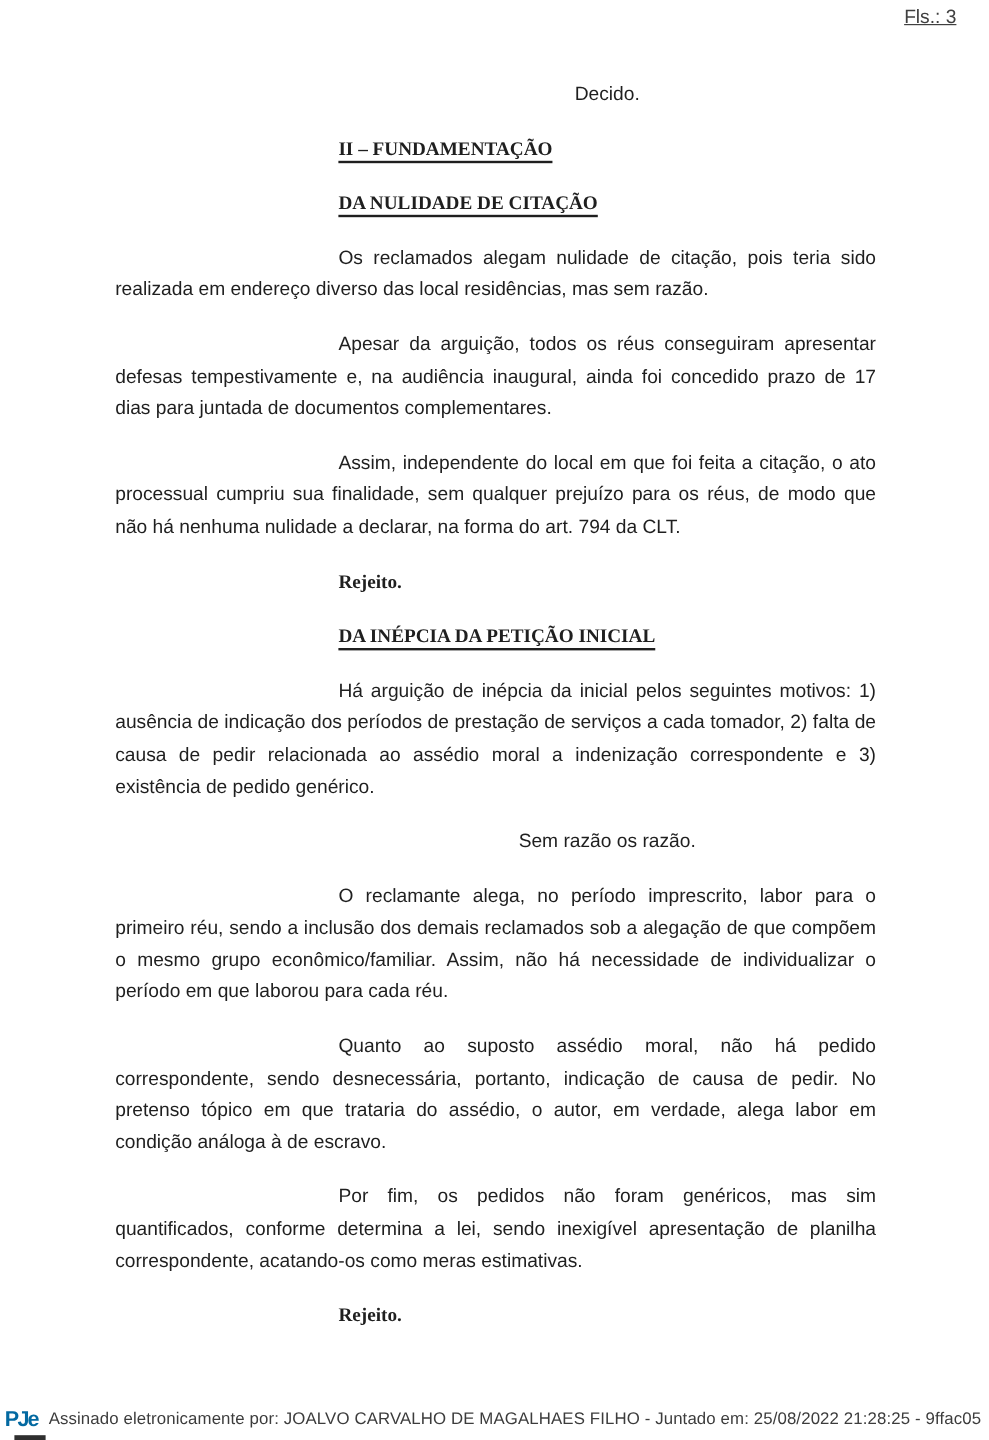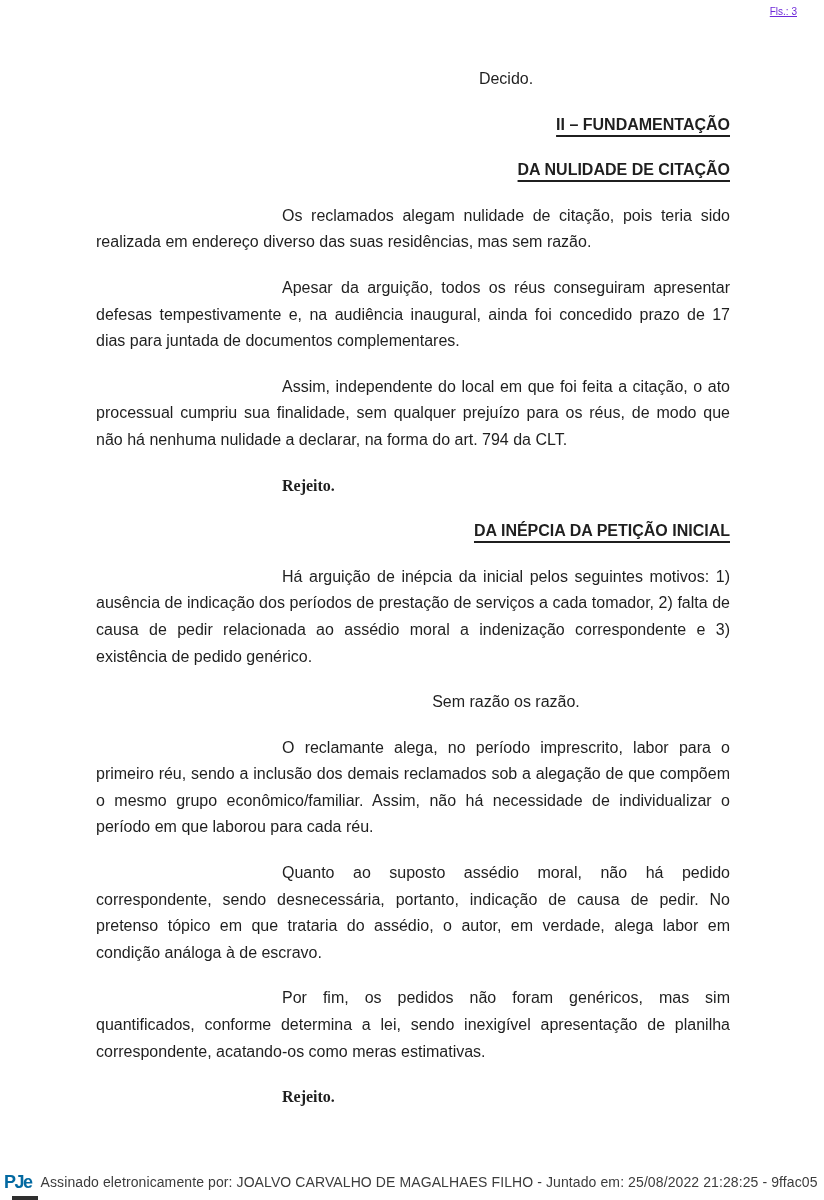--- a/index.html
+++ b/index.html
@@ -8,44 +8,45 @@
     background: #ffffff;
     position: relative;
     overflow: hidden;
     font-family: "Liberation Sans", "DejaVu Sans", sans-serif;
   }
   .page { position: absolute; inset: 0; }
 
   .fls-label {
     position: absolute;
     top: 6px; right: 27px;
-    font-size: 10px;
-    color: #6d28d9;
+    font-size: 16px;
+    color: #404040;
     text-decoration: underline;
   }
 
   .doc-body {
     position: absolute;
     left: 96px; top: 66px;
     width: 634px;
     font-size: 16px;
     line-height: 26.6px;
     color: #1f1f1f;
     text-align: justify;
   }
   .doc-body p {
     margin: 0 0 19px 0;
     text-indent: 186px;
   }
   .doc-body p.heading {
     font-weight: 700;
-    text-align: right;
+    text-align: left;
     text-decoration: underline;
     text-decoration-thickness: 1.5px;
     text-underline-offset: 5px;
+    font-family: Liberation Serif, serif;
   }
   .doc-body p.bold { font-weight: 700; text-align: left; font-family: Liberation Serif, serif; }
   .doc-body p.plain { text-align: center; }
 
   .footer {
     position: absolute;
     left: 4px; bottom: 6px;
     height: 24px;
     display: flex;
     align-items: center;
@@ -75,21 +76,21 @@
 <body>
 
 <div class="page">
 
   <div class="fls-label">Fls.: 3</div>
 
   <div class="doc-body" id="doc-body">
       <p class="plain">Decido.</p>
       <p class="heading">II – FUNDAMENTAÇÃO</p>
       <p class="heading">DA NULIDADE DE CITAÇÃO</p>
-      <p class="paragraph">Os reclamados alegam nulidade de citação, pois teria sido realizada em endereço diverso das suas residências, mas sem razão.</p>
+      <p class="paragraph">Os reclamados alegam nulidade de citação, pois teria sido realizada em endereço diverso das local residências, mas sem razão.</p>
       <p class="paragraph">Apesar da arguição, todos os réus conseguiram apresentar defesas tempestivamente e, na audiência inaugural, ainda foi concedido prazo de 17 dias para juntada de documentos complementares.</p>
       <p class="paragraph">Assim, independente do local em que foi feita a citação, o ato processual cumpriu sua finalidade, sem qualquer prejuízo para os réus, de modo que não há nenhuma nulidade a declarar, na forma do art. 794 da CLT.</p>
       <p class="bold">Rejeito.</p>
       <p class="heading">DA INÉPCIA DA PETIÇÃO INICIAL</p>
       <p class="paragraph">Há arguição de inépcia da inicial pelos seguintes motivos: 1) ausência de indicação dos períodos de prestação de serviços a cada tomador, 2) falta de causa de pedir relacionada ao assédio moral a indenização correspondente e 3) existência de pedido genérico.</p>
       <p class="plain">Sem razão os razão.</p>
       <p class="paragraph">O reclamante alega, no período imprescrito, labor para o primeiro réu, sendo a inclusão dos demais reclamados sob a alegação de que compõem o mesmo grupo econômico/familiar. Assim, não há necessidade de individualizar o período em que laborou para cada réu.</p>
       <p class="paragraph">Quanto ao suposto assédio moral, não há pedido correspondente, sendo desnecessária, portanto, indicação de causa de pedir. No pretenso tópico em que trataria do assédio, o autor, em verdade, alega labor em condição análoga à de escravo.</p>
       <p class="paragraph">Por fim, os pedidos não foram genéricos, mas sim quantificados, conforme determina a lei, sendo inexigível apresentação de planilha correspondente, acatando-os como meras estimativas.</p>
       <p class="bold">Rejeito.</p>

